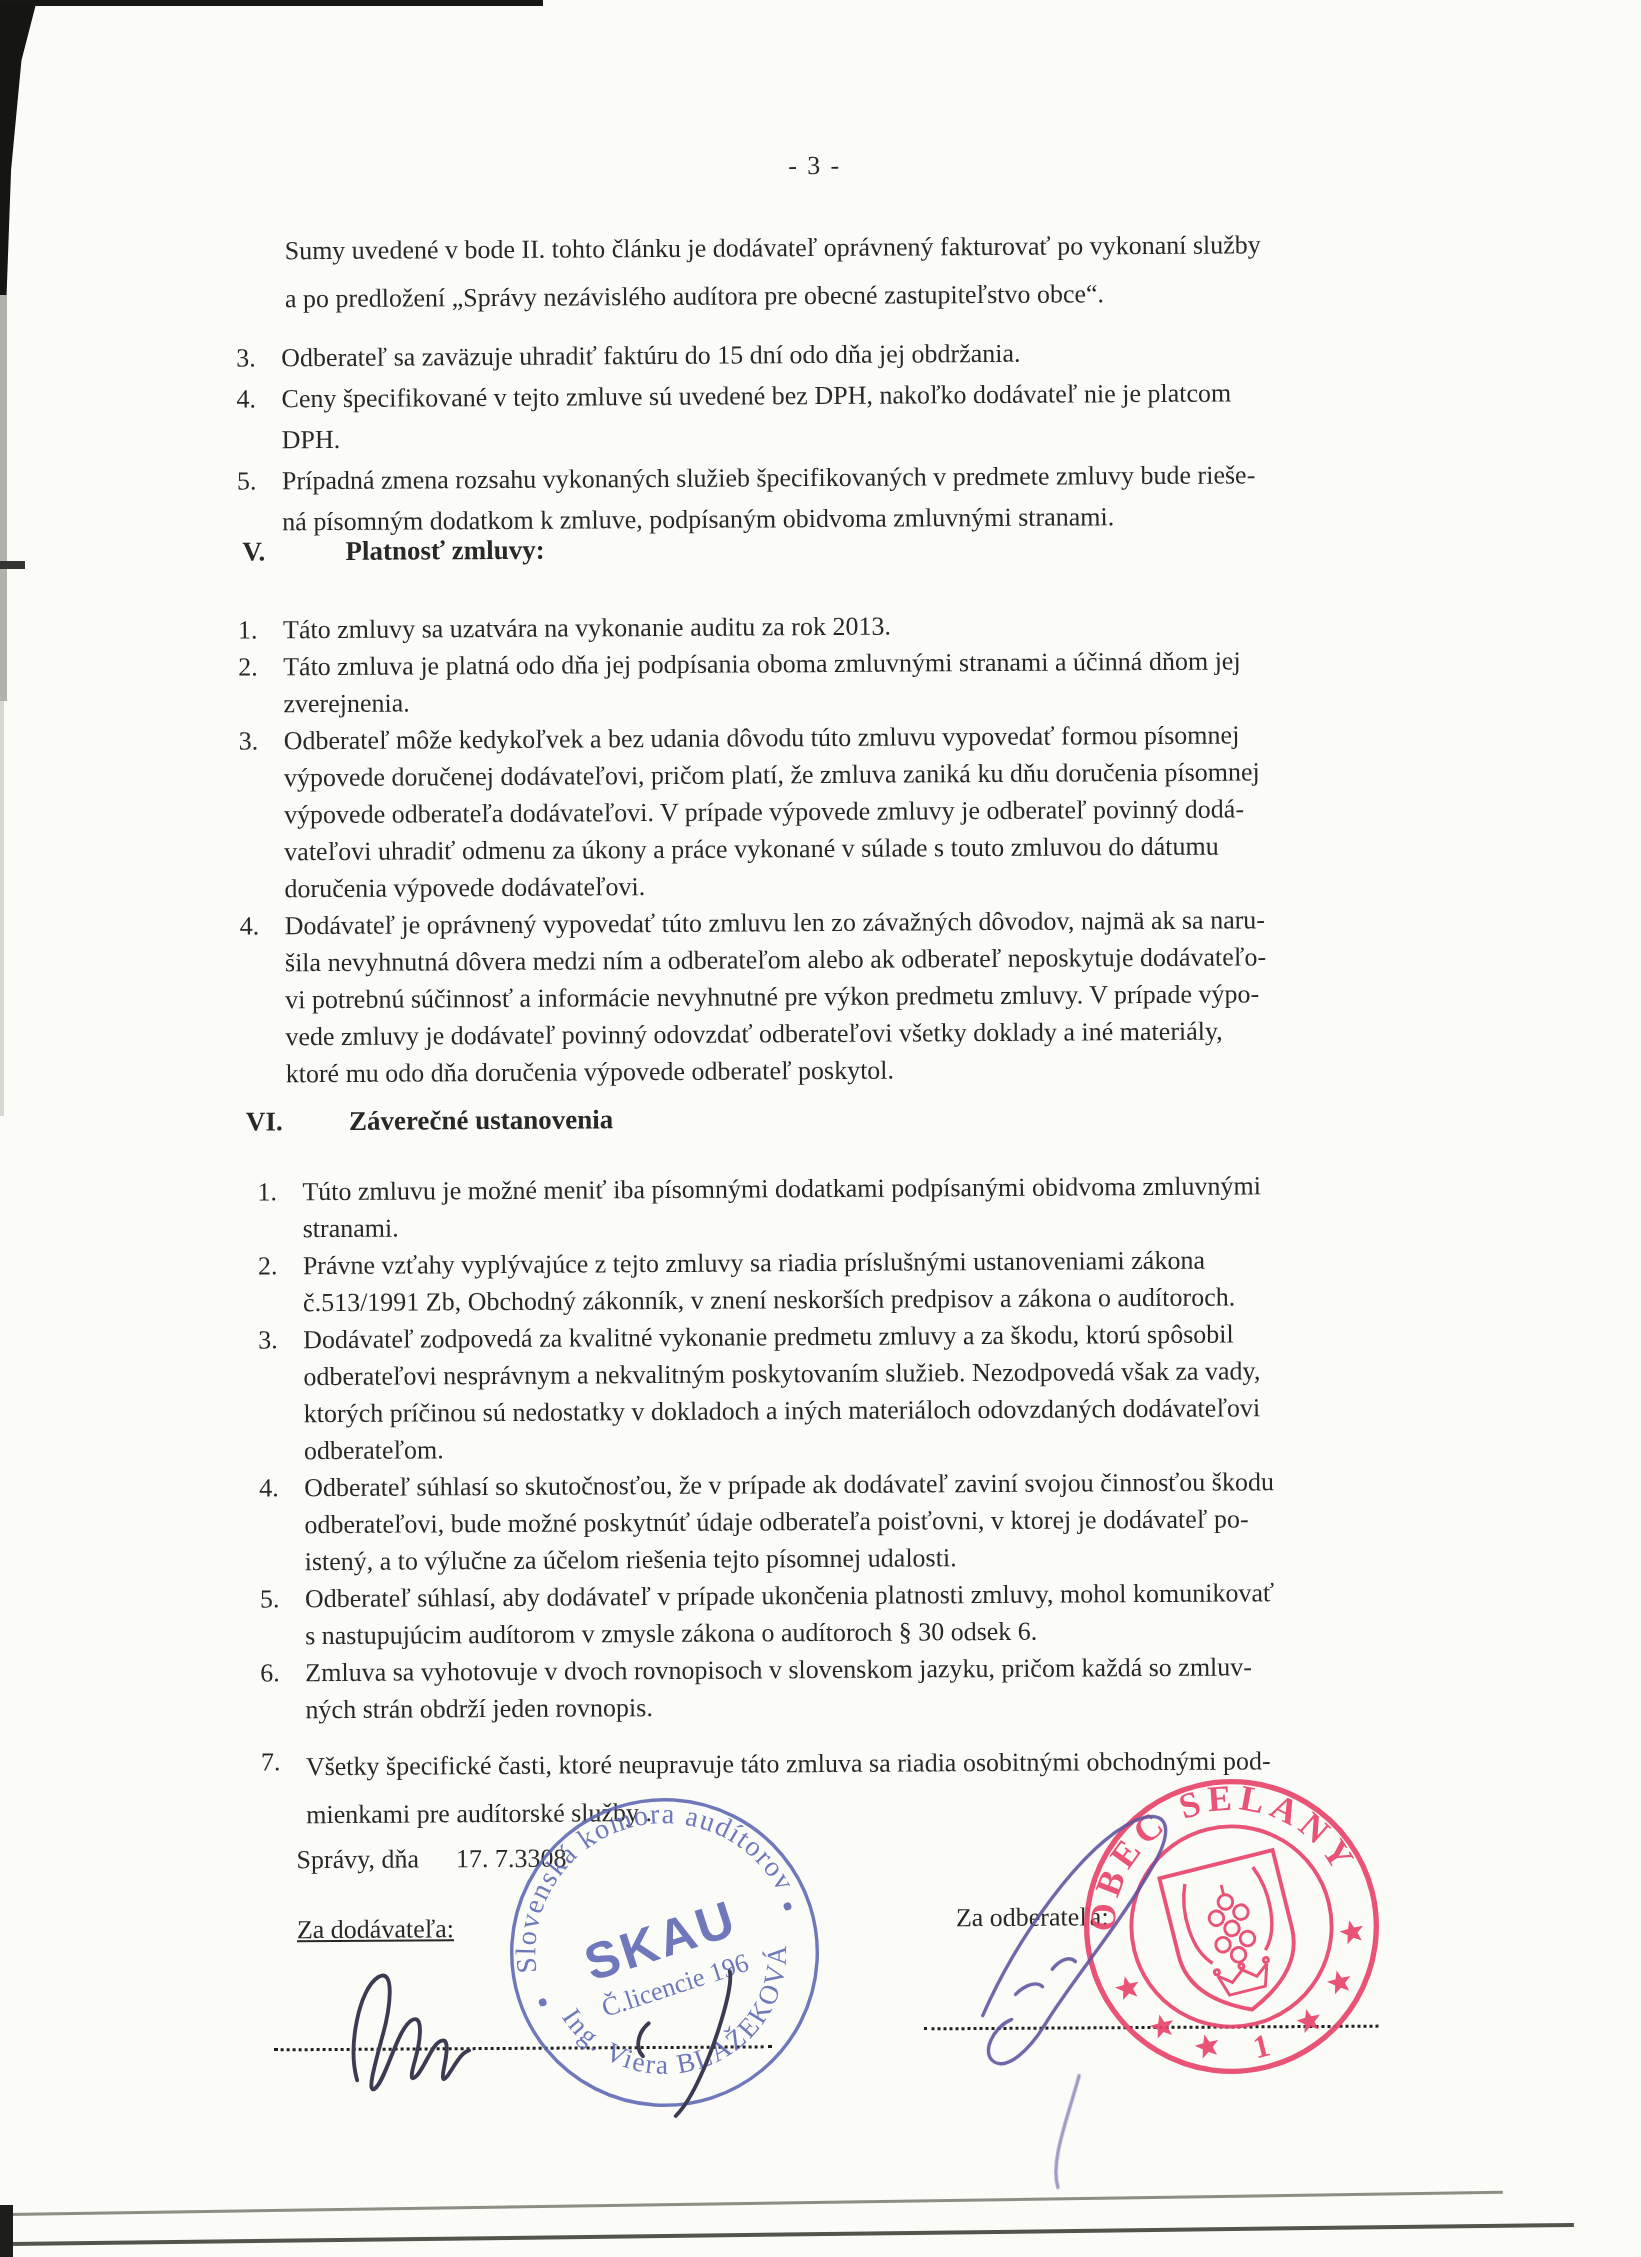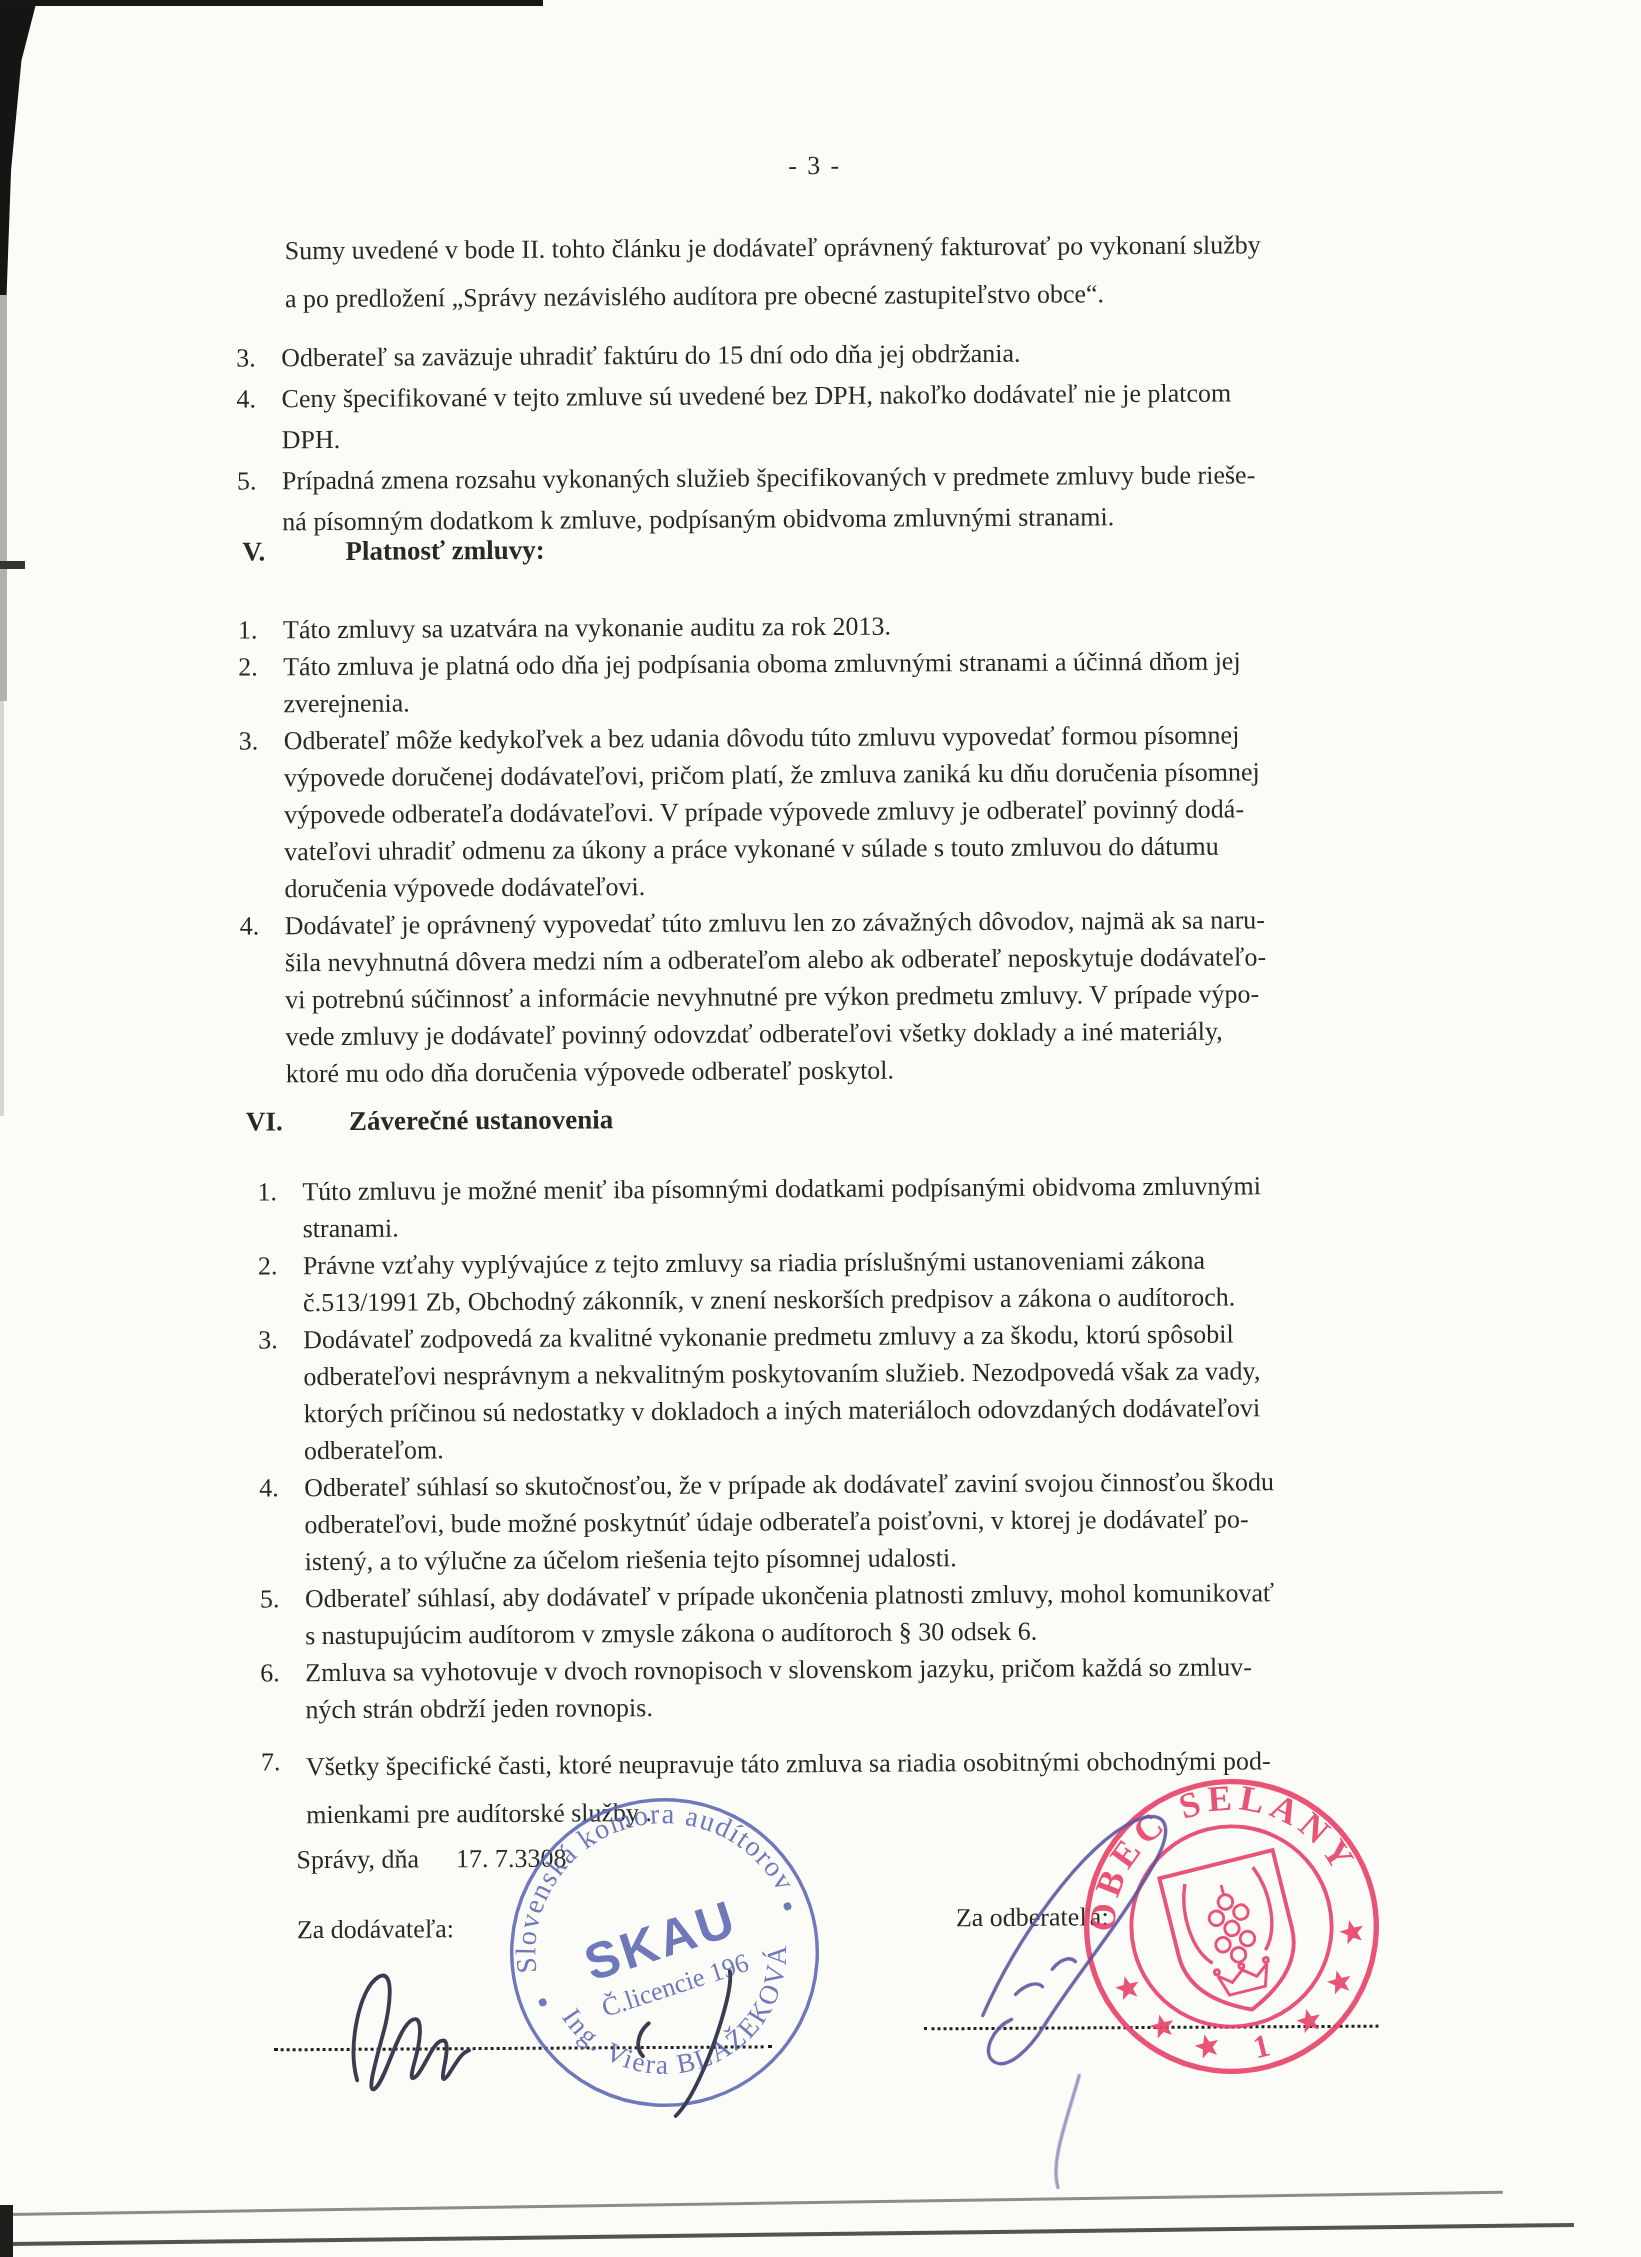--- a/index.html
+++ b/index.html
@@ -23,21 +23,21 @@
   .li .txt{white-space:pre-line;width:1236px;}
   .li-loose{margin-top:15.4px;}
   .li-loose .txt{line-height:48px;}
   .heading{position:absolute;left:246px;font-size:27px;font-weight:bold;}
   .heading .h-num{display:inline-block;width:103px;}
   .heading-v{top:533px;}
   .heading-vi{top:1103px;}
   .dateline{position:absolute;top:1842px;left:292px;font-size:26px;}
   .dateline .date{margin-left:37px;}
   .sig-label{position:absolute;font-size:26px;}
-  .sig-left{top:1912px;left:292px;}
+  .sig-left{top:1912px;left:292px;text-decoration:underline;}
   .sig-right{top:1904px;left:951px;}
   .dotline{position:absolute;border-bottom:3.9px dotted #1f1f1d;height:0;}
   .dotline-left{top:2045px;left:268px;width:498px;}
   .dotline-right{top:2028px;left:919px;width:454px;}
   .stamp{position:absolute;}
   .stamp-skau{left:498px;top:1786px;opacity:.88;}
   .stamp-obec{left:1076px;top:1771px;opacity:.92;}
   .ink-overlay{position:absolute;inset:0;pointer-events:none;}
   
   .art{position:absolute;}

